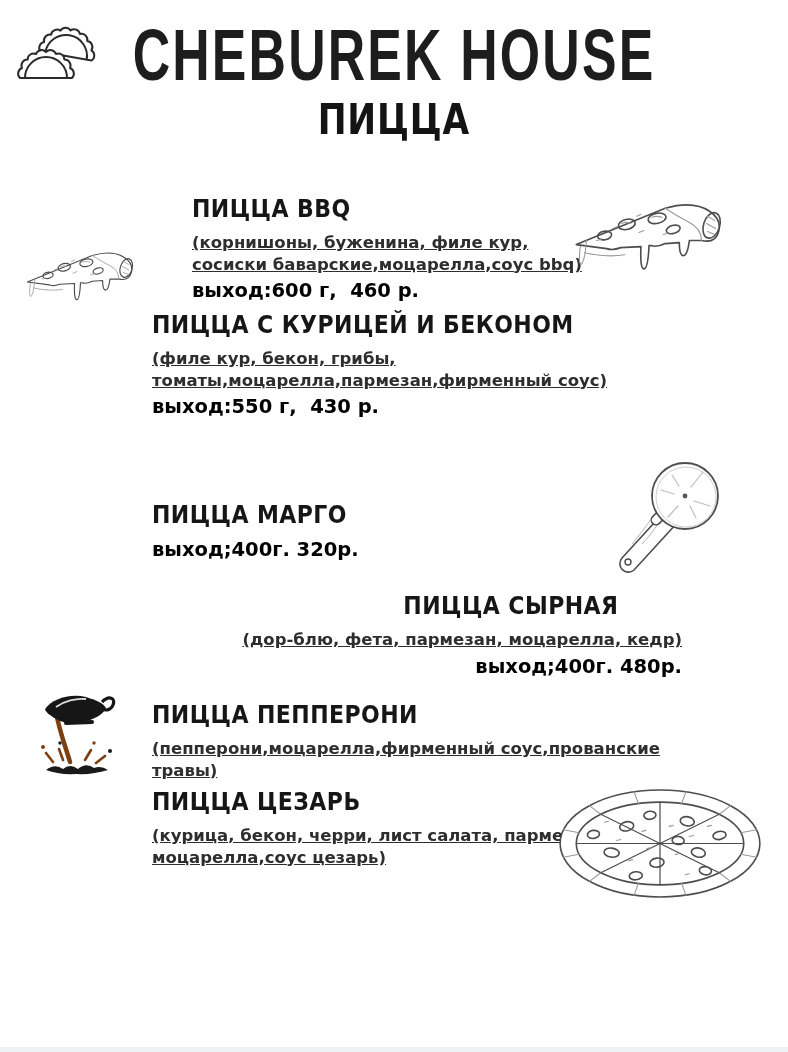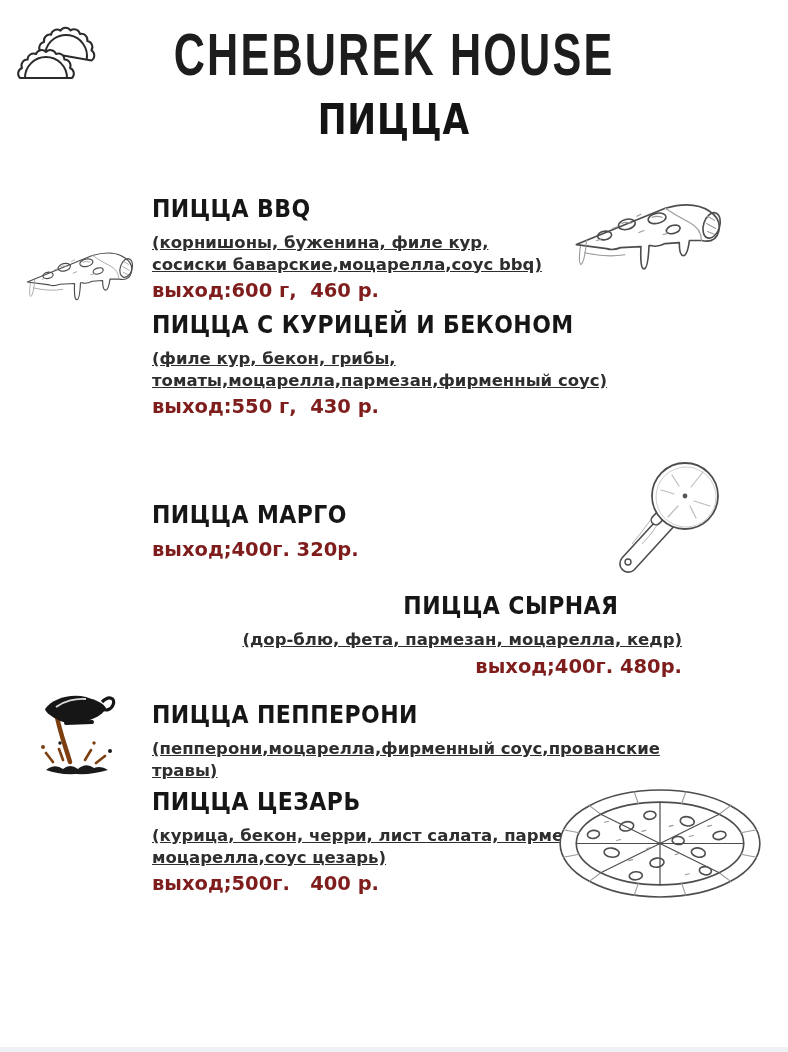--- a/index.html
+++ b/index.html
@@ -19,21 +19,21 @@
     position: absolute;
     left: 14px; top: 22px;
     width: 86px; height: 66px;
   }
   .title {
     position: absolute;
     left: 0; right: 0; top: 10px;
     text-align: center;
     font-family: "Liberation Sans", sans-serif;
     font-weight: 700;
-    font-size: 60px;
+    font-size: 72px;
     line-height: 90px;
     color: #1d1d1d;
     white-space: nowrap;
   }
   .title .squeeze {
     display: inline-block;
     transform: scaleX(0.72);
     transform-origin: 50% 50%;
     letter-spacing: 3px;
   }
@@ -75,24 +75,24 @@
     line-height: 21.5px;
     color: #2e2e2e;
     white-space: pre-line;
     text-decoration: underline;
   }
   .item-price {
     margin-top: 4px;
     font-weight: 700;
     font-size: 19.5px;
     line-height: 23px;
-    color: #7f1d1d;
+    color: #000000;
     white-space: pre;
   }
-  .pos-1 { top: 195px; }
+  .pos-1 { top: 195px; margin-left: 40px; }
   .pos-2 { top: 311px; }
   .pos-3 { top: 426px; }
   .pos-4 { top: 501px; }
   .pos-5 { top: 592px; text-align: right; }
   .pos-6 { top: 701px; }
   .pos-7 { top: 788px; }
   .pos-8 { top: 886px; }
   .pos-5 .item-price { padding-left: 8px; }
 
   
@@ -160,21 +160,20 @@
     <div class="item-price">выход;400г. 480р.</div>
   </div>
   <div class="menu-item pos-6">
     <div class="item-name">ПИЦЦА ПЕППЕРОНИ</div>
     <div class="item-ingredients">(пепперони,моцарелла,фирменный соус,прованские травы)</div>
   </div>
   <div class="menu-item pos-7">
     <div class="item-name">ПИЦЦА ЦЕЗАРЬ</div>
     <div class="item-ingredients">(курица, бекон, черри, лист салата, пармезан,
 моцарелла,соус цезарь)</div>
-    <div class="item-price">выход;500г.   400 р.</div>
   </div>
 
   <svg class="illus illus-slice-left" viewBox="0 0 160 105">
     <g class="sketch">
       <path class="sketch-fill" d="M 10,62 L 98,26 Q 126,18 142,29 Q 154,37 151,49 Q 148,61 134,58
         L 122,58 Q 120,73 116,73 Q 112,73 112,60
         L 98,61 Q 90,65 84,63
         L 82,63 Q 81,86 77,86 Q 73,86 74,64
         L 54,65 Q 46,68 40,66 L 10,62 Z"></path>
       <path d="M 98,26 Q 110,34 122,40 Q 134,46 134,58" class="sketch-light"></path>

